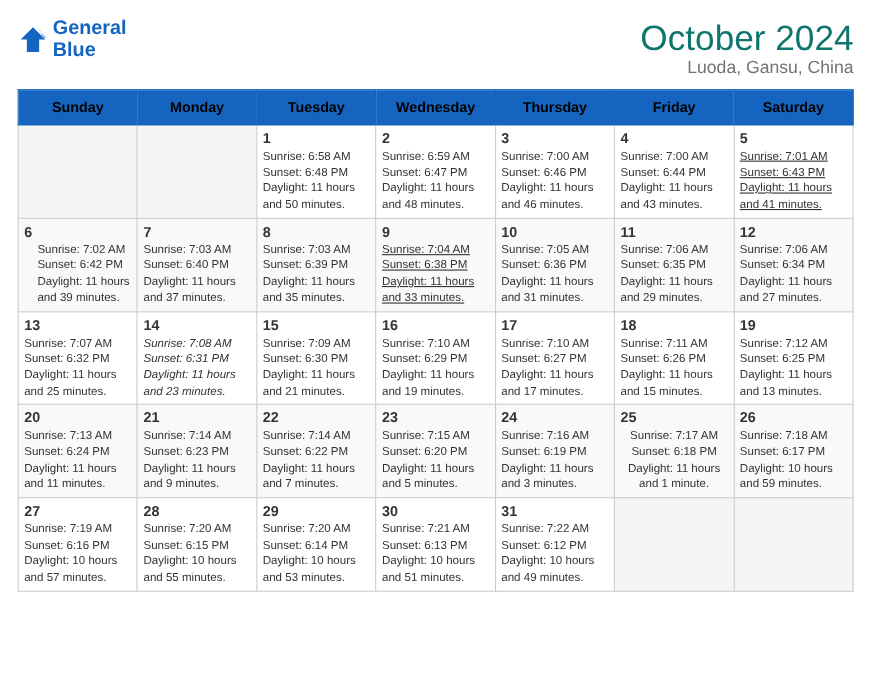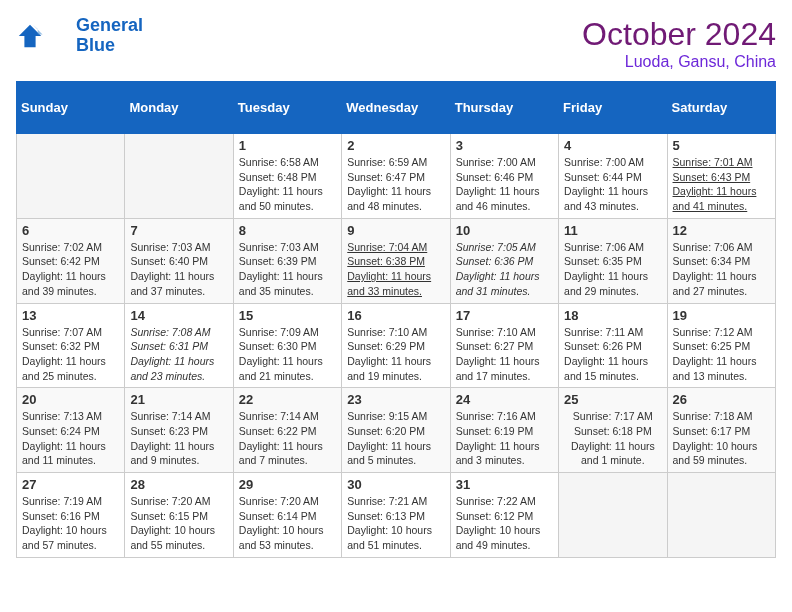--- a/index.html
+++ b/index.html
@@ -19,53 +19,52 @@
     .logo {
       display: flex;
       align-items: center;
       gap: 4px;
     }
     .logo-text {
       font-size: 18px;
       font-weight: bold;
       color: #333;
       line-height: 1.1;
-      margin-left: 28px;
     }
     .logo-text span {
       color: #1565c0;
     }
     .logo-icon {
       width: 28px;
       height: 28px;
     }
     .title-block {
       text-align: right;
     }
     .month-title {
       font-size: 32px;
       font-weight: normal;
-      color: #701a75;
+      color: #0f766e;
       text-align: right;
     }
     .location {
       font-size: 16px;
-      color: #6d28d9;
+      color: #737373;
     }
     .calendar {
       width: 100%;
       border-collapse: collapse;
       border: 1px solid #ccc;
     }
     .calendar th {
       background: #1565c0;
-      color: #ffffff;
+      color: #000000;
       font-size: 13px;
-      padding: 18px 4px;
-      text-align: left;
+      padding: 8px 4px;
+      text-align: center;
       border: 1px solid #1565c0;
     }
     .calendar td {
       vertical-align: top;
       border: 1px solid #ccc;
       padding: 4px 5px;
       width: 108px;
       min-height: 80px;
       font-size: 11px;
       color: #333;
@@ -152,21 +151,21 @@
         <td>
           <span class="day-num">5</span>
           <div class="cell-text" style="white-space: pre-line; text-decoration: underline;">Sunrise: 7:01 AM
 Sunset: 6:43 PM
 Daylight: 11 hours and 41 minutes.</div>
         </td>
       </tr>
       <tr>
         <td>
           <span class="day-num">6</span>
-          <div class="cell-text" style="white-space: pre-line;">Sunrise: 7:02 AM
+          <div class="cell-text" style="white-space: pre-line; margin-left: 12px;">Sunrise: 7:02 AM
 Sunset: 6:42 PM
 Daylight: 11 hours and 39 minutes.</div>
         </td>
         <td>
           <span class="day-num">7</span>
           <div class="cell-text" style="white-space: pre-line;">Sunrise: 7:03 AM
 Sunset: 6:40 PM
 Daylight: 11 hours and 37 minutes.</div>
         </td>
         <td>
@@ -176,21 +175,21 @@
 Daylight: 11 hours and 35 minutes.</div>
         </td>
         <td>
           <span class="day-num">9</span>
           <div class="cell-text" style="white-space: pre-line; text-decoration: underline;">Sunrise: 7:04 AM
 Sunset: 6:38 PM
 Daylight: 11 hours and 33 minutes.</div>
         </td>
         <td>
           <span class="day-num">10</span>
-          <div class="cell-text" style="white-space: pre-line; font-style: italic;">Sunrise: 7:05 AM
+          <div class="cell-text" style="white-space: pre-line;">Sunrise: 7:05 AM
 Sunset: 6:36 PM
 Daylight: 11 hours and 31 minutes.</div>
         </td>
         <td>
           <span class="day-num">11</span>
           <div class="cell-text" style="white-space: pre-line;">Sunrise: 7:06 AM
 Sunset: 6:35 PM
 Daylight: 11 hours and 29 minutes.</div>
         </td>
         <td>
@@ -258,21 +257,21 @@
 Daylight: 11 hours and 9 minutes.</div>
         </td>
         <td>
           <span class="day-num">22</span>
           <div class="cell-text" style="white-space: pre-line;">Sunrise: 7:14 AM
 Sunset: 6:22 PM
 Daylight: 11 hours and 7 minutes.</div>
         </td>
         <td>
           <span class="day-num">23</span>
-          <div class="cell-text" style="white-space: pre-line;">Sunrise: 9:15 AM
+          <div class="cell-text" style="white-space: pre-line;">Sunrise: 7:15 AM
 Sunset: 6:20 PM
 Daylight: 11 hours and 5 minutes.</div>
         </td>
         <td>
           <span class="day-num">24</span>
           <div class="cell-text" style="white-space: pre-line;">Sunrise: 7:16 AM
 Sunset: 6:19 PM
 Daylight: 11 hours and 3 minutes.</div>
         </td>
         <td>

